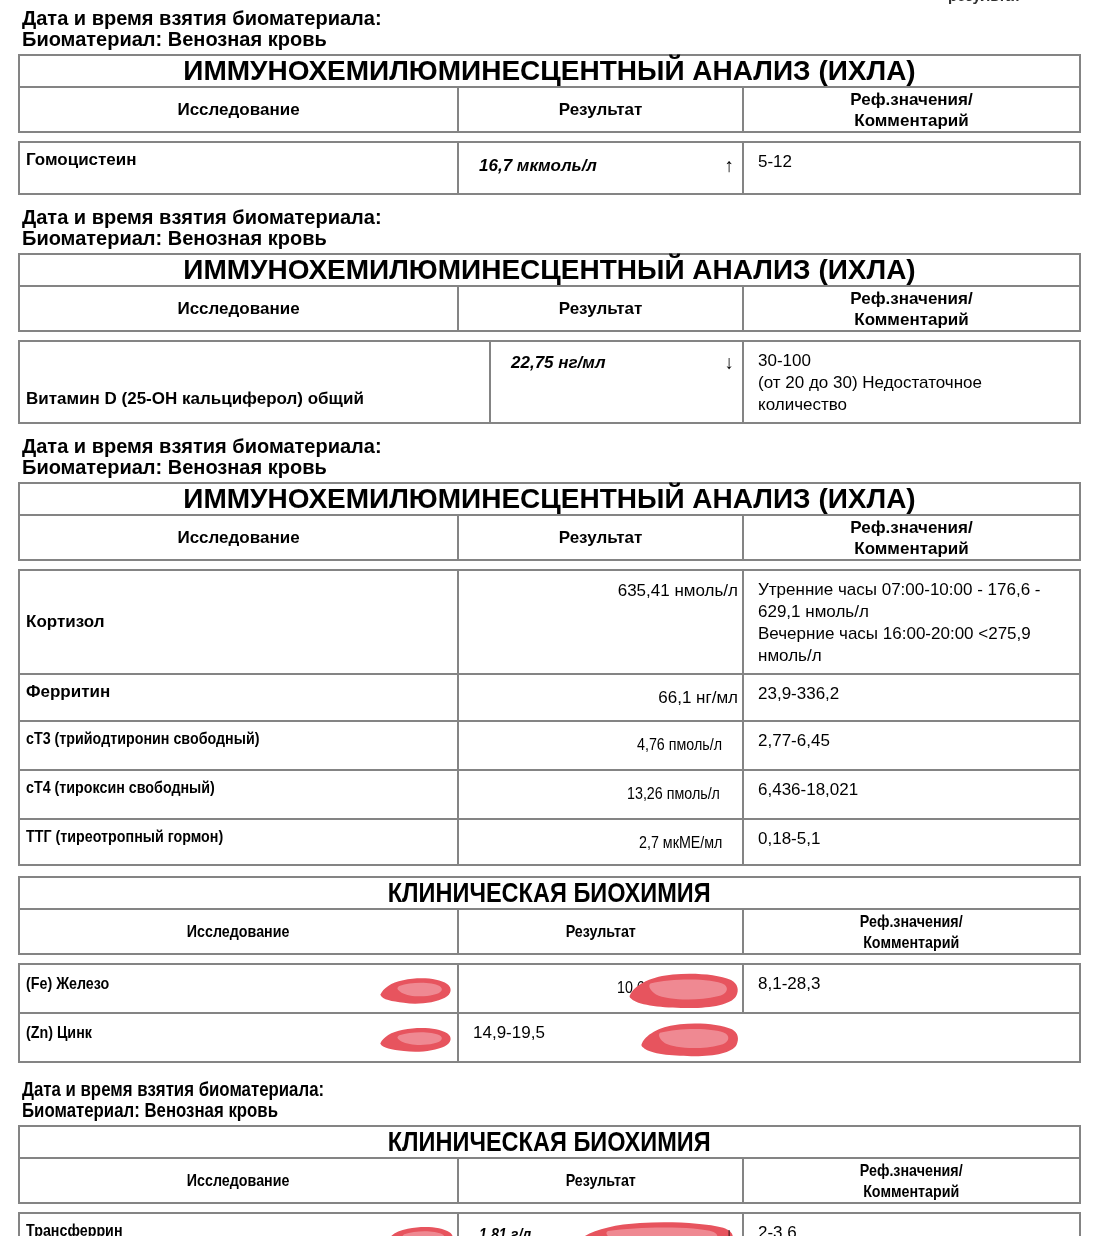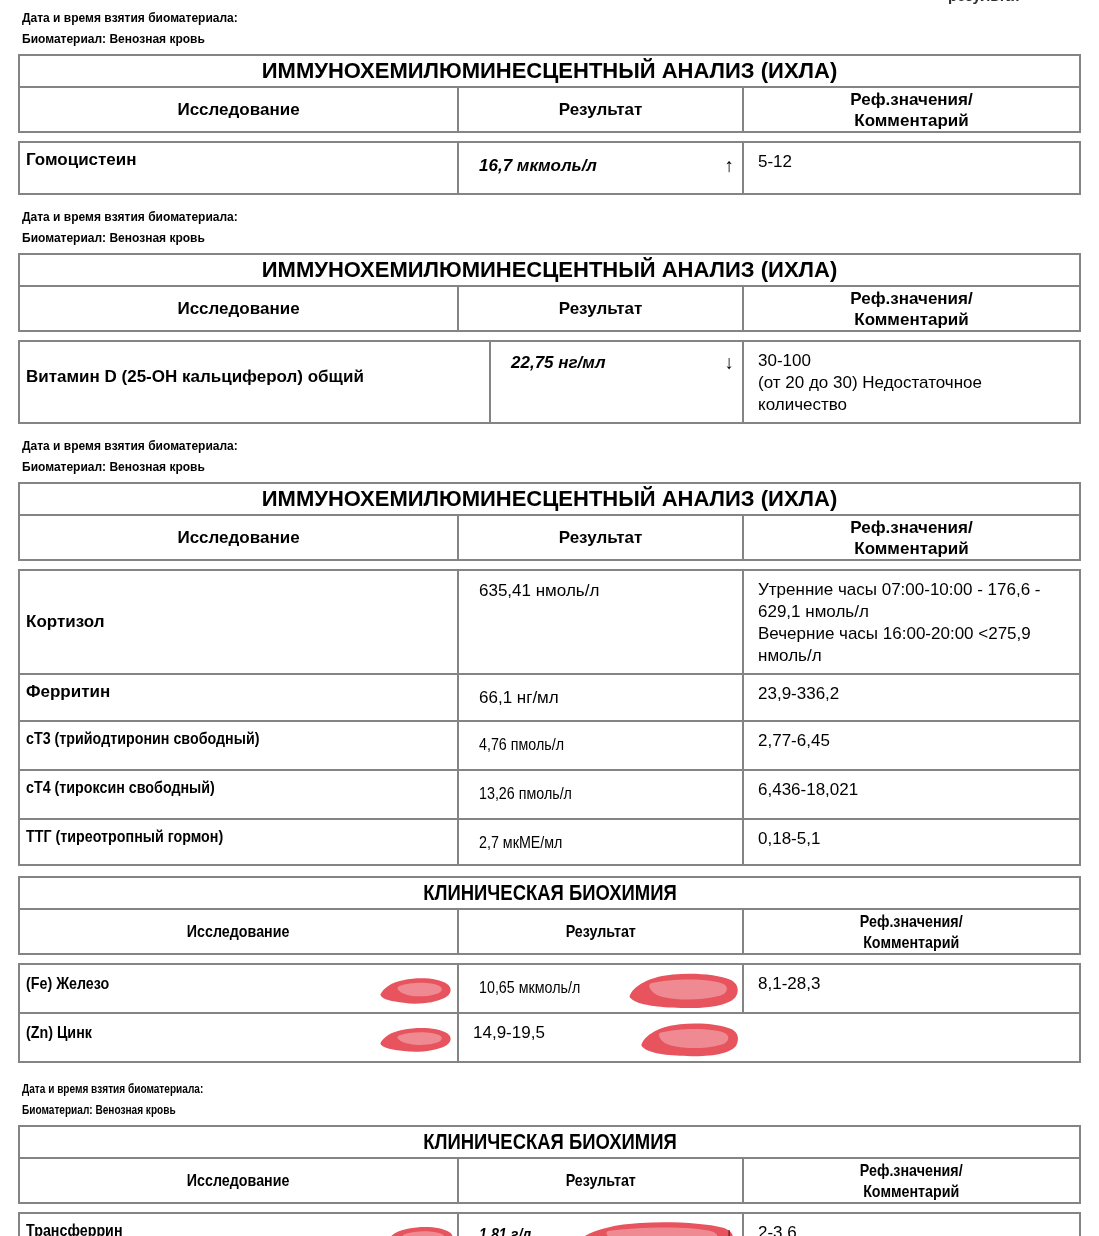--- a/index.html
+++ b/index.html
@@ -8,40 +8,40 @@
     font-family:"Liberation Sans",sans-serif;color:#000;
   }
   .page{padding:8px 18px 0 18px;position:relative;}
 
   
   .clip-frag{position:absolute;top:0;left:948px;width:120px;height:5px;overflow:hidden;
     font-size:15px;font-weight:bold;color:#2f2f2f;}
   .clip-frag span{display:block;margin-top:-13px;}
 
   
-  .bio{font-weight:bold;font-size:12px;line-height:21px;margin:0 0 4px 4px;}
+  .bio{font-weight:bold;font-size:20px;line-height:21px;margin:0 0 4px 4px;}
   .mt12{margin-top:12px;} .mt10{margin-top:10px;} .mt16{margin-top:16px;}
 
   
   .t-head{border:2px solid #848484;background:#fff;}
-  .t-title{font-size:22px;font-weight:bold;text-align:center;line-height:25px;
+  .t-title{font-size:28px;font-weight:bold;text-align:center;line-height:25px;
     padding:2px 0 3px 0;border-bottom:2px solid #848484;}
   .t-cols{display:grid;grid-template-columns:437px 285px 337px;border-radius:8px;}
   .t-cols .c{border-left:2px solid #848484;display:flex;flex-direction:column;
     align-items:center;justify-content:center;text-align:center;
     font-weight:bold;font-size:17px;line-height:21px;min-height:43px;}
   .t-cols .c:first-child{border-left:none;}
 
   .t-body{border:2px solid #848484;margin-top:8px;background:#fff;}
   .t-row{display:grid;grid-template-columns:437px 285px 337px;border-top:2px solid #848484;position:relative;}
   .t-row:first-child{border-top:none;}
   .cell{border-left:2px solid #848484;font-size:17px;line-height:22px;}
   .cell:first-child{border-left:none;border-radius:7px;}
   .cell.name{font-weight:bold;padding:6px 4px 6px 6px;}
-  .cell.result{padding:12px 4px 6px 20px;display:flex;align-items:flex-start;}
+  .cell.result{padding:12px 4px 6px 20px;display:flex;align-items:flex-start;justify-content:flex-end;}
   .cell.ref{padding:8px 26px 6px 14px;}
   .arrow{margin-left:auto;font-weight:bold;font-size:19px;line-height:1;padding:1px 4px 0 0;}
   .bi{font-weight:bold;font-style:italic;}
 
   .v-center{display:flex;align-items:center;}
 
   
   .cx{display:inline-block;transform:scaleX(0.84);transform-origin:0 50%;white-space:nowrap;}
   .cxc{display:inline-block;transform:scaleX(0.84);transform-origin:50% 50%;white-space:nowrap;}
 
@@ -112,21 +112,21 @@
             <span>Результат</span>
           </div>
         <div class="c">
           <span>Реф.значения/</span>
           <span>Комментарий</span>
         </div>
       </div>
     </div>
     <div class="t-body">
       <div class="t-row h72">
-        <div class="cell name" style="padding-top:24px;"><span>Витамин D (25-OH кальциферол) общий</span></div>
+        <div class="cell name" style="padding-top:14px;margin-top:32px;"><span>Витамин D (25-OH кальциферол) общий</span></div>
         <div class="cell result" style="padding-top:10px;margin-left:32px;">
           <span class="bi">22,75 нг/мл</span>
           <span class="arrow">↓</span>
         </div>
         <div class="cell ref">
           <div>30-100</div>
           <div>(от 20 до 30) Недостаточное количество</div>
         </div>
       </div>
     </div>

